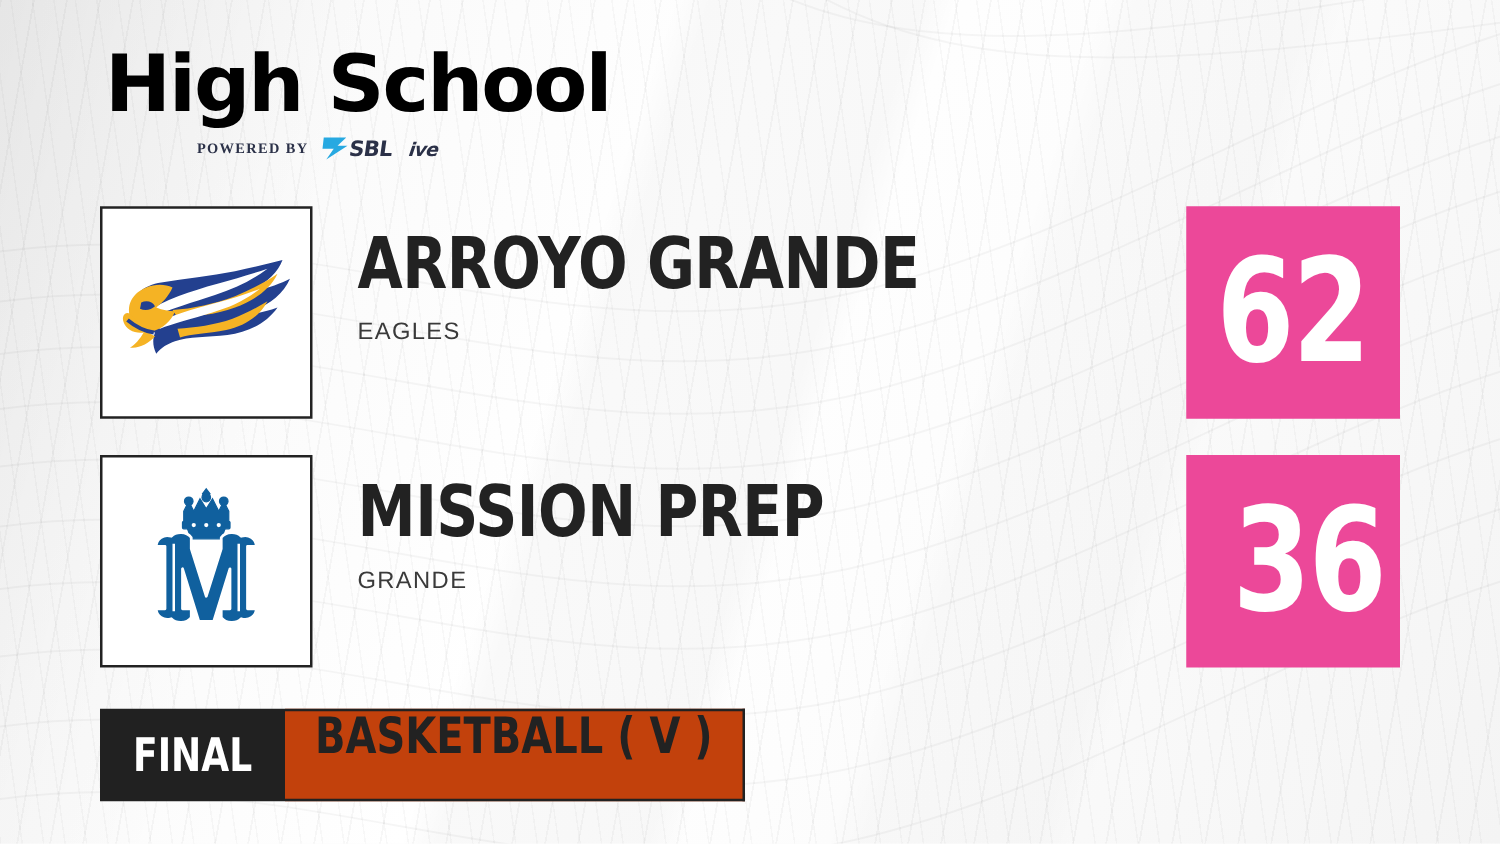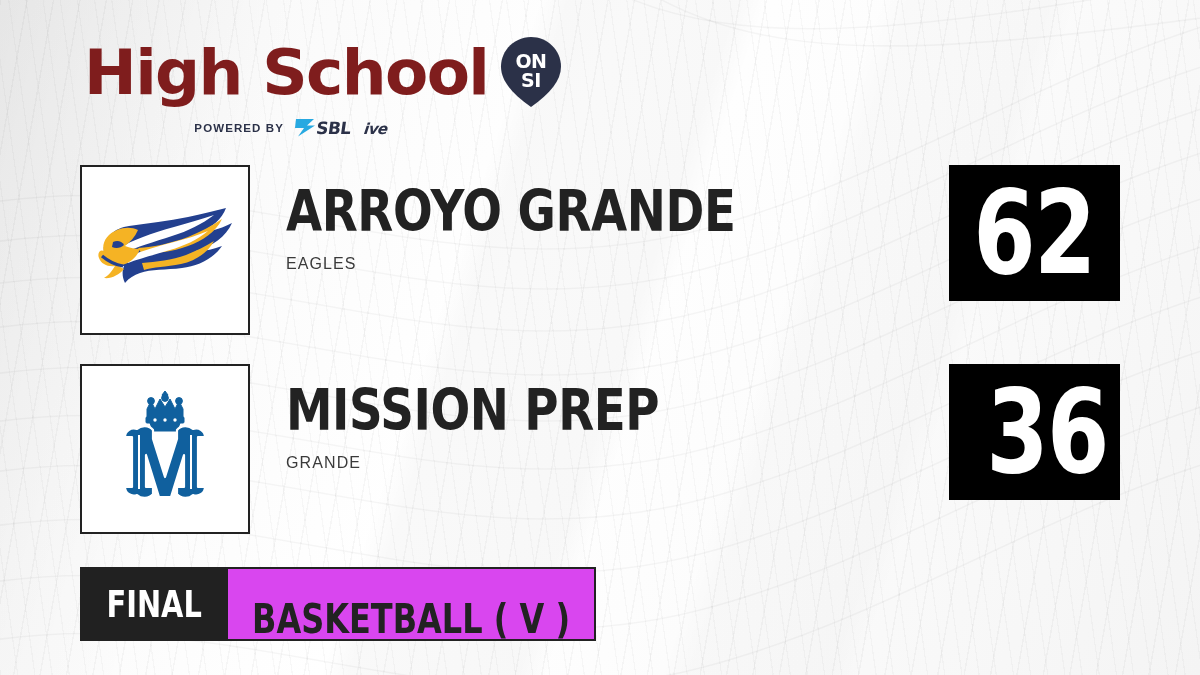--- a/index.html
+++ b/index.html
@@ -58,36 +58,36 @@
         rgba(0,0,0,0) 76%);
   }
   .bg-waves { width:1200px; height:675px; }
   .bg-corner-left {
     background: linear-gradient(105deg, rgba(0,0,0,0.05) 0%, rgba(0,0,0,0.0) 22%);
   }
 
   
   .logo-block { position:absolute; left:84px; top:36px; }
   .logo-wordmark {
-    display:flex; align-items:center;
+    display:flex; 
     font-size:63px; line-height:1;
     font-weight:700; letter-spacing:-1.6px;
-    color:#7f1d1d;
+    color:#000000;
     font-family:"DejaVu Sans", sans-serif;
   }
   .logo-wordmark .hs-text { font-style:normal; }
   .pin-badge { margin-left:12px; position:relative; width:62px; height:72px; }
   .powered-row {
     display:flex; align-items:center; justify-content:center;
     gap:8px; margin-top:9px; padding-right:48px;
   }
   .powered-by {
     font-size:11.5px; font-weight:700; letter-spacing:1.1px;
     color:#2b3148;
-    font-family:Liberation Sans, sans-serif;
+    font-family:Liberation Serif, serif;
   }
   .sblive-mark { display:flex; align-items:center; gap:3px; }
 
   
   .team-row { position:absolute; left:80px; }
   .team-row.row1 { top:165px; }
   .team-row.row2 { top:364px; }
 
   .team-logo-box {
     position:absolute; left:0; top:0;
@@ -105,30 +105,30 @@
     font-weight:700;
     color:#222222;
     letter-spacing:-0.5px;
     transform:scaleX(.82);
     transform-origin:left center;
     white-space:nowrap;
   }
   .team-mascot {
     margin-top:15px;
     font-family:"Liberation Sans", sans-serif;
-    font-size:16px; font-weight:400;
+    font-size:19px; font-weight:400;
     letter-spacing:1.1px;
     color:#3a3a3a;
   }
 
   
   .score-box {
     position:absolute; left:949px;
-    width:171px; height:136px;
-    background:#000000;
+    width:171px; height:170px;
+    background:#ec4899;
     display:flex; align-items:center; justify-content:center;
   }
   .score-box.row1 { top:165px; }
   .score-box.row2 { top:364px;padding-left:26px; }
   .score-value {
     font-family:"DejaVu Sans", sans-serif;
     font-weight:700;
     font-size:115px;
     line-height:1;
     color:#ffffff;
@@ -148,24 +148,24 @@
     display:flex; align-items:center; justify-content:center;text-align:right;
   }
   .status-final-label {
     font-family:"DejaVu Sans", sans-serif;
     font-weight:700; font-size:37px; line-height:1;
     color:#ffffff; letter-spacing:0px;
     transform:scaleX(.78); transform-origin:center center;
   }
   .status-sport {
     width:368px; height:74px;
-    background:#d946ef;
+    background:#c2410c;
     border:2px solid #222222;
     border-left:none;
-    display:flex; align-items:flex-end; padding-left:24px;
+    display:flex; align-items:flex-start; padding-left:24px;
   }
   .status-sport-label {
     font-family:"DejaVu Sans", sans-serif;
     font-weight:700; font-size:40px; line-height:1;
     color:#222222; letter-spacing:0px;
     transform:scaleX(.80); transform-origin:left center;
     white-space:nowrap;
   }
 </style>
 </head>
@@ -191,27 +191,20 @@
       <path d="M-50,590 C220,530 430,680 700,610 C900,558 1060,440 1260,390"></path>
       <path d="M-50,648 C220,588 430,738 700,668 C900,616 1060,498 1260,448"></path>
       <path d="M560,-40 C700,60 880,40 1260,-30"></path>
       <path d="M600,-40 C740,70 900,60 1260,10"></path>
     </g>
   </svg>
 
   <div class="logo-block">
     <div class="logo-wordmark">
       <span class="hs-text">High School</span>
-      <span class="pin-badge">
-        <svg width="62" height="72" viewBox="0 0 62 72">
-          <path d="M31 1 C14.5 1 1 14.3 1 30.6 C1 45 12 57.5 31 71 C50 57.5 61 45 61 30.6 C61 14.3 47.5 1 31 1 Z" fill="#2b3148"></path>
-          <text x="31" y="32" text-anchor="middle" font-family="DejaVu Sans, sans-serif" font-size="19" font-weight="700" fill="#ffffff" letter-spacing="-0.5">ON</text>
-          <text x="31" y="51" text-anchor="middle" font-family="DejaVu Sans, sans-serif" font-size="19" font-weight="700" fill="#ffffff" letter-spacing="-0.5">SI</text>
-        </svg>
-      </span>
     </div>
     <div class="powered-row">
       <span class="powered-by">POWERED BY</span>
       <span class="sblive-mark">
         <svg width="112" height="21" viewBox="0 0 112 21">
           <path d="M4 2 L22 2 L15 8.5 L23 8.5 L6 19.5 L12 11 L3 11 Z" fill="#27a9e1"></path>
           <text x="26" y="17" font-family="DejaVu Sans, sans-serif" font-size="17" font-weight="700" fill="#2b3148" letter-spacing="-0.6" transform="skewX(-8)">SBL</text>
           <text x="74" y="17" font-family="DejaVu Sans, sans-serif" font-size="15" font-weight="700" fill="#2b3148" letter-spacing="-0.6" font-style="italic" transform="skewX(-8)">ive</text>
         </svg>
       </span>

